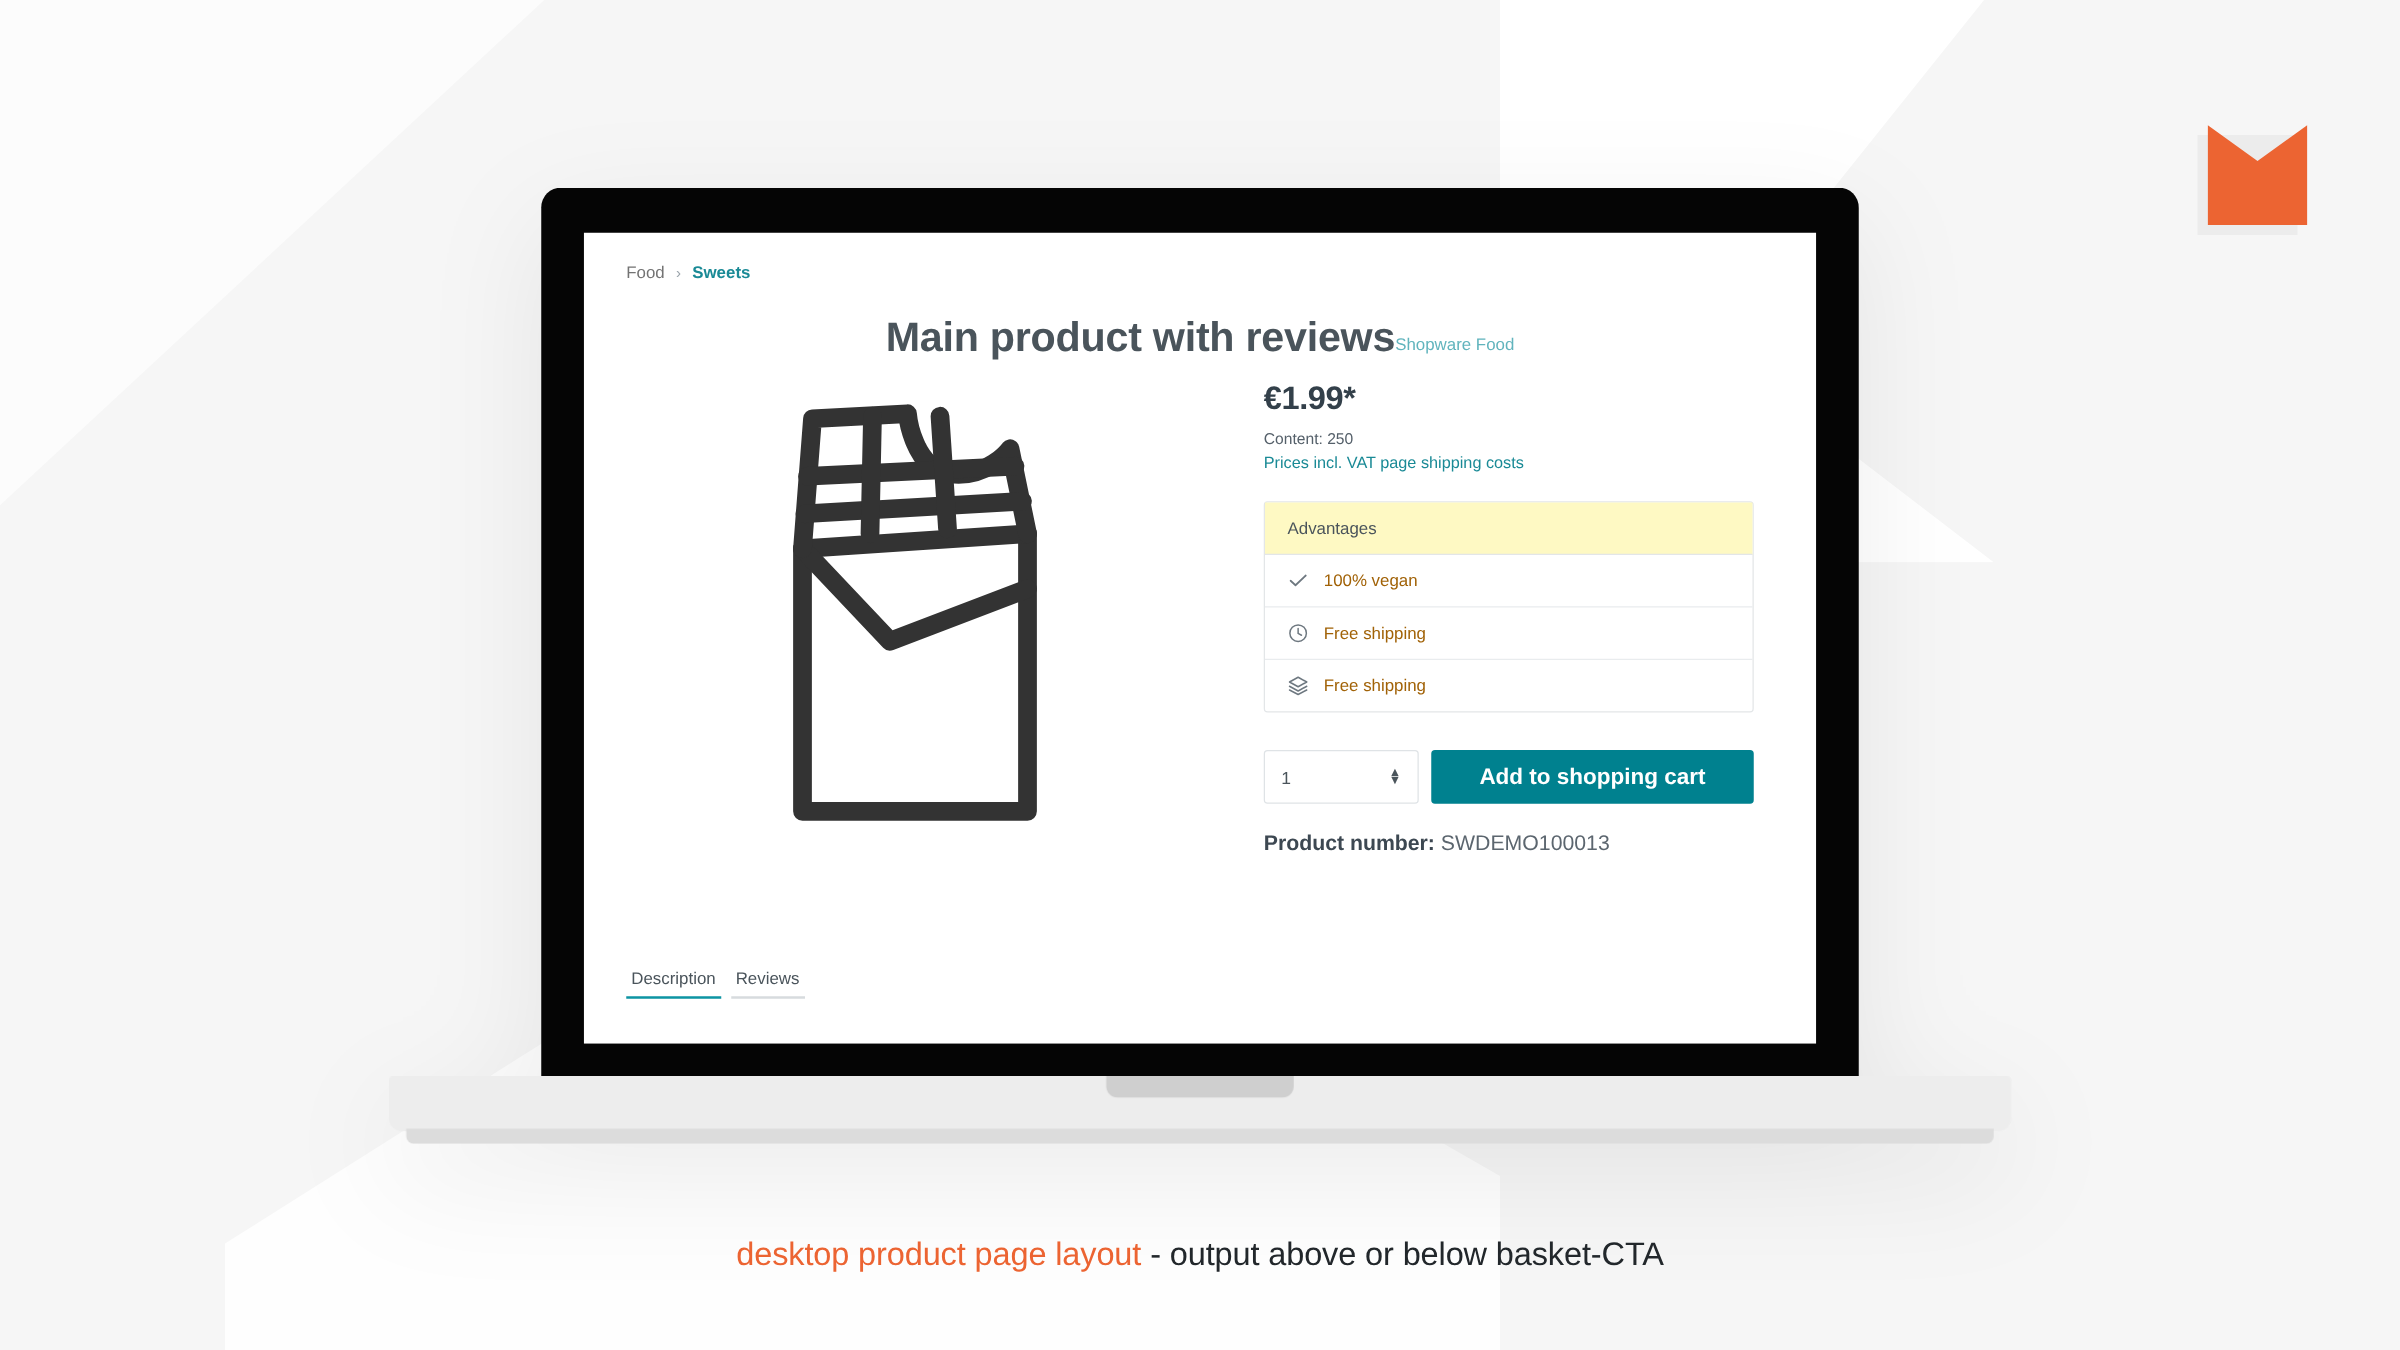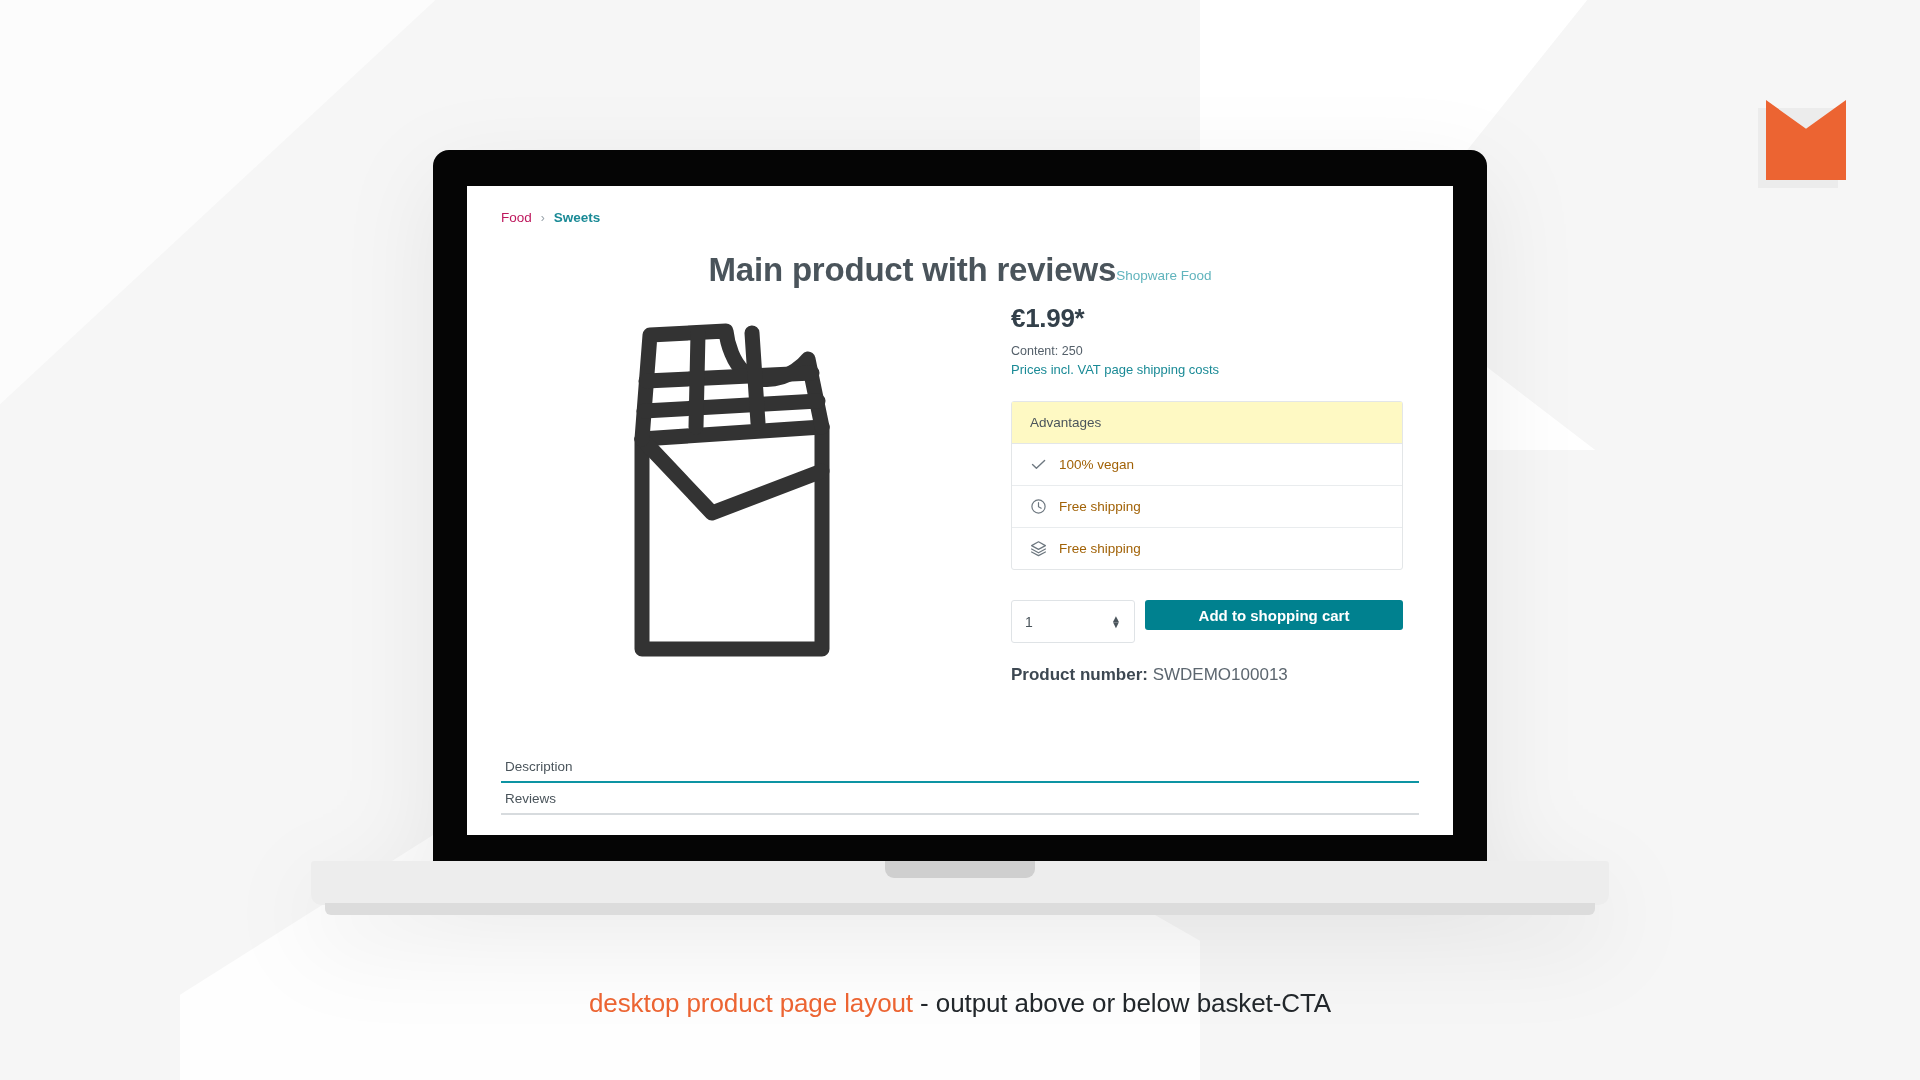--- a/index.html
+++ b/index.html
@@ -114,21 +114,21 @@
     display: flex;
     flex-direction: column;
     background: #fff;
   }
 
   .breadcrumb {
     display: flex; align-items: center; gap: 9px;
     font-size: 13.5px;
     margin-bottom: 26px;
   }
-  .crumb-root { color: #be185d; }
+  .crumb-root { color: #737373; }
   .crumb-sep {
     color: #9aa4ab; font-size: 12px; line-height: 1;
   }
   .crumb-active { color: #1a8a96; font-weight: 700; }
 
   .title-row {
     display: flex; align-items: flex-end; justify-content: center;
   }
   .product-title {
     font-size: 33px; font-weight: 700; color: #4a545b;
@@ -188,38 +188,37 @@
     padding: 0 13px;
     font-size: 14px; color: #4a545b;
     background: #fff;
   }
   .qty-stepper {
     display: flex; flex-direction: column; align-items: center;
     gap: 1px; color: #4a545b; line-height: .55;
   }
   .qty-stepper span { font-size: 10px; }
   .addcart {
-    flex: 1; height: 30px;
+    flex: 1; height: 43px;
     background: #00818f; color: #fff;
     border: none; border-radius: 3px;
-    font-size: 15px; font-weight: 700;
+    font-size: 18px; font-weight: 700;
     font-family: "Liberation Sans", sans-serif;
     cursor: pointer;
     display: flex; align-items: center; justify-content: center;
   }
 
   .prodnum { font-size: 17px; color: #4a545b; }
   .prodnum b { font-weight: 700; color: #3d4852; }
   .prodnum span { color: #5c666f; }
 
   .tabs {
     display: flex; gap: 8px;
     margin-top: auto;
-    padding-bottom: 20px;
-    flex-direction: column;
+    padding-bottom: 36px;
   }
   .tab {
     font-size: 13.5px; color: #4a545b;
     padding: 0 4px 7px 4px;
     border-bottom: 2px solid #d7dbde;
     cursor: pointer;
   }
   .tab.active { border-bottom-color: #0d94a3; }
 
   

